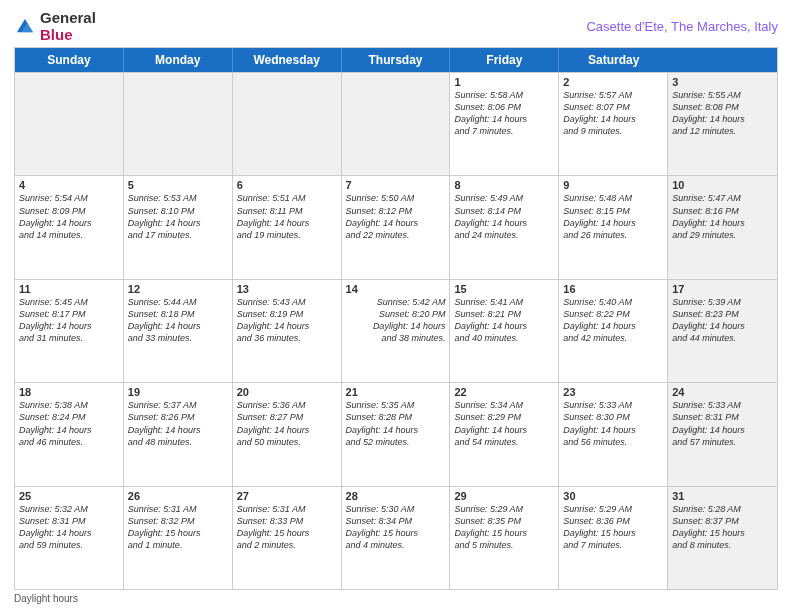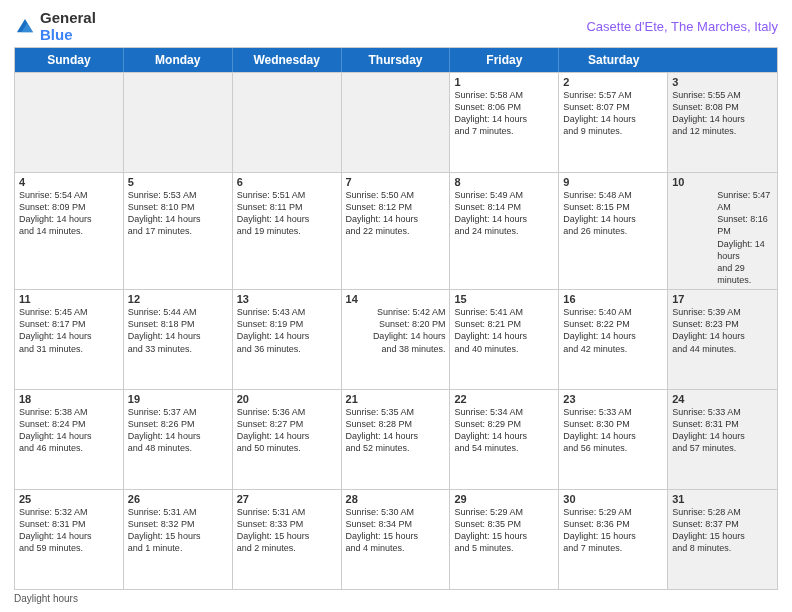--- a/index.html
+++ b/index.html
@@ -34,21 +34,21 @@
       line-height: 1.1;
     }
     .logo-general {
       font-size: 15px;
       font-weight: bold;
       color: #333;
     }
     .logo-blue {
       font-size: 15px;
       font-weight: bold;
-      color: #3b82f6;
+      color: #be185d;
     }
     .logo-icon {
       width: 22px;
       height: 22px;
     }
     .header-right {
       text-align: right;
     }
     .month-title {
       font-size: 30px;
@@ -108,20 +108,21 @@
     .day-number {
       font-size: 11px;
       font-weight: bold;
       margin-bottom: 1px;
       color: #333;
     }
     .day-info {
       font-size: 9px;
       color: #333;
       line-height: 1.35;
+      font-style: italic;
     }
     .footer-note {
       font-size: 10px;
       color: #555;
       margin-top: 3px;
       text-align: left;
     }
   </style>
 </head>
 <body>
@@ -218,21 +219,21 @@
           </div>
           <div class="cal-cell">
             <div class="day-number">9</div>
             <div class="day-info" style="white-space: pre-line;">Sunrise: 5:48 AM
 Sunset: 8:15 PM
 Daylight: 14 hours
 and 26 minutes.</div>
           </div>
           <div class="cal-cell shaded">
             <div class="day-number">10</div>
-            <div class="day-info" style="white-space: pre-line; margin-left: 45px;">Sunrise: 5:47 AM
+            <div class="day-info" style="white-space: pre-line;">Sunrise: 5:47 AM
 Sunset: 8:16 PM
 Daylight: 14 hours
 and 29 minutes.</div>
           </div>
         </div>
         <div class="cal-row">
           <div class="cal-cell">
             <div class="day-number">11</div>
             <div class="day-info" style="white-space: pre-line;">Sunrise: 5:45 AM
 Sunset: 8:17 PM

